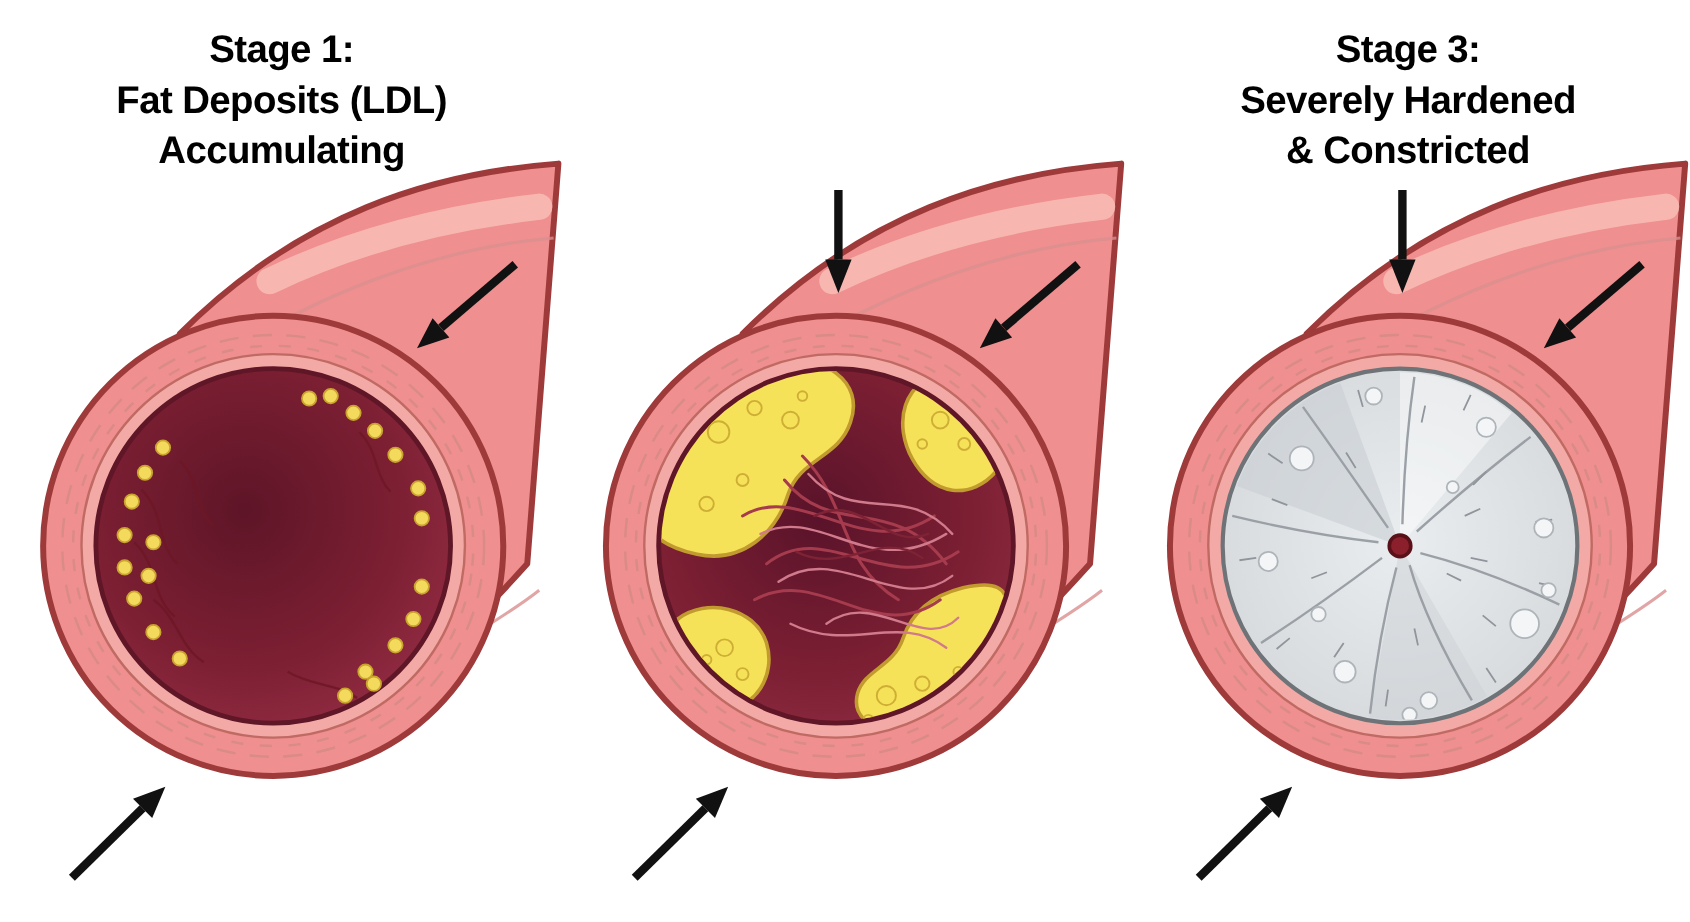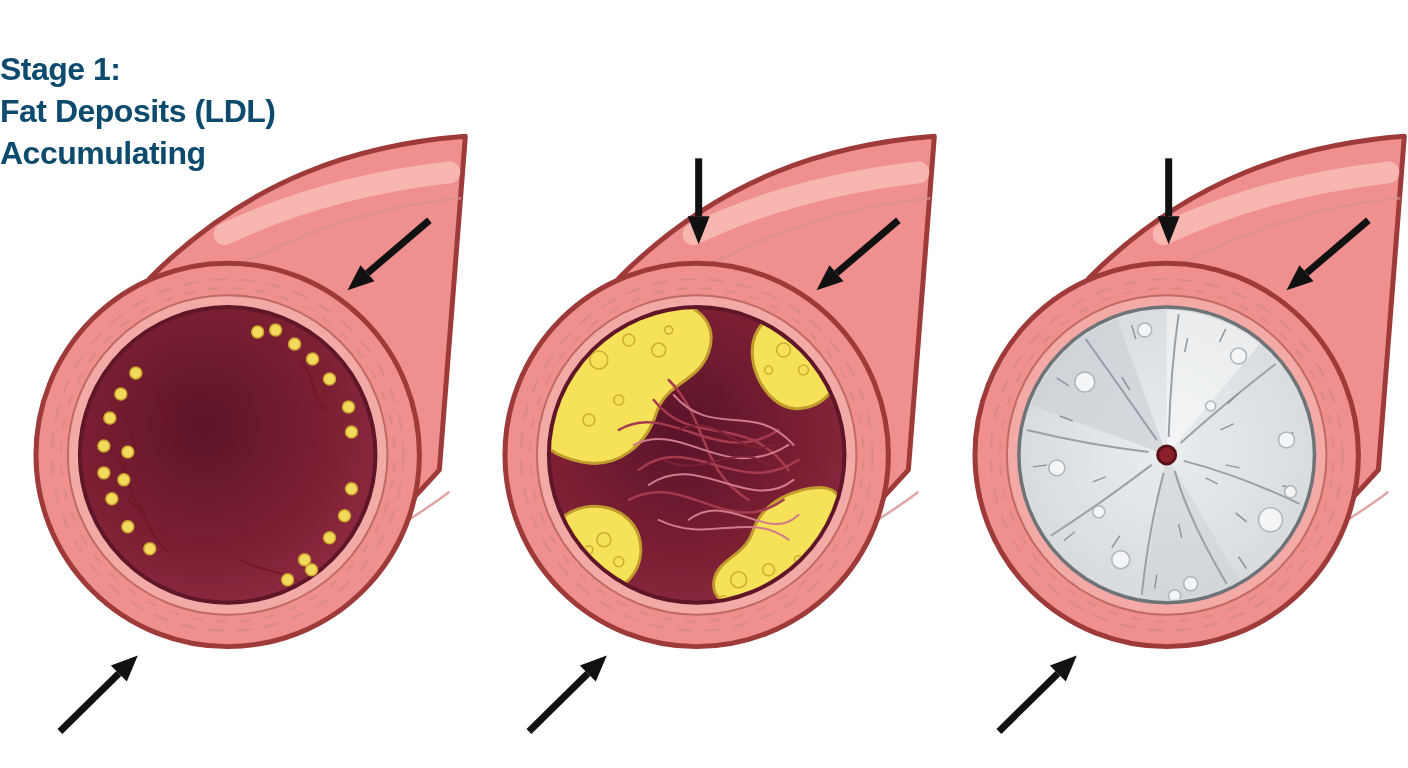--- a/index.html
+++ b/index.html
@@ -4,22 +4,22 @@
 <style>
   html,body{margin:0;padding:0;}
   body{
     width:1408px;height:768px;background:#ffffff;overflow:hidden;
     font-family:"Liberation Sans", sans-serif;display:flex;
   }
   .stage{flex:1 1 0;position:relative;height:768px;}
   .stage svg{position:absolute;top:0;left:0;width:100%;height:100%;}
   .title{
     position:absolute;top:20px;left:0;right:0;z-index:2;
-    text-align:left;font-size:32px;font-weight:700;line-height:1.32;
-    white-space:pre-line;color:#0c4a6e;letter-spacing:-0.5px;margin-top:28px;
+    text-align:center;font-size:32px;font-weight:700;line-height:1.32;
+    white-space:pre-line;color:#000000;letter-spacing:-0.5px;
   }
   
   .tube{fill:var(--artery-pink);stroke:var(--artery-outline);stroke-width:5;stroke-linejoin:round}
   .hl{fill:none;stroke:var(--artery-highlight);stroke-linecap:round}
   .tube-line{fill:none;stroke:#d98f8f;stroke-width:2.5;opacity:.8}
   .face-outer{fill:var(--artery-pink);stroke:var(--artery-outline);stroke-width:5}
   .wall{fill:var(--wall-ring);stroke:#c06a64;stroke-width:2}
   .wall-tex{fill:none;stroke:var(--wall-texture);stroke-width:2}
   .lumen-edge{stroke:#5f1626;stroke-width:4}
   .cap{fill:none;stroke:#6e1726;stroke-width:2;opacity:.85}
@@ -183,20 +183,23 @@
       <polygon class="arrow-head" points="348,290 375,281 361,265"></polygon>
     </g>
     <g>
       <line class="arrow-line" x1="60" y1="732" x2="119" y2="674"></line>
       <polygon class="arrow-head" points="138,656 127,682 111,666"></polygon>
     </g>
   </svg>
 </div>
 
 <div class="stage">
+  <div class="title">Stage 3:
+Severely Hardened
+&amp; Constricted</div>
   <svg viewBox="0 0 470 768">
     <defs>
       <radialGradient id="lgC" cx="50%" cy="48%" r="75%">
         <stop offset="0%" stop-color="#e9edef"></stop>
         <stop offset="70%" stop-color="#d7dbde"></stop>
         <stop offset="100%" stop-color="#c8cdd2"></stop>
       </radialGradient>
       <clipPath id="clipC">
           <circle cx="228" cy="455" r="145"></circle>
         </clipPath>

